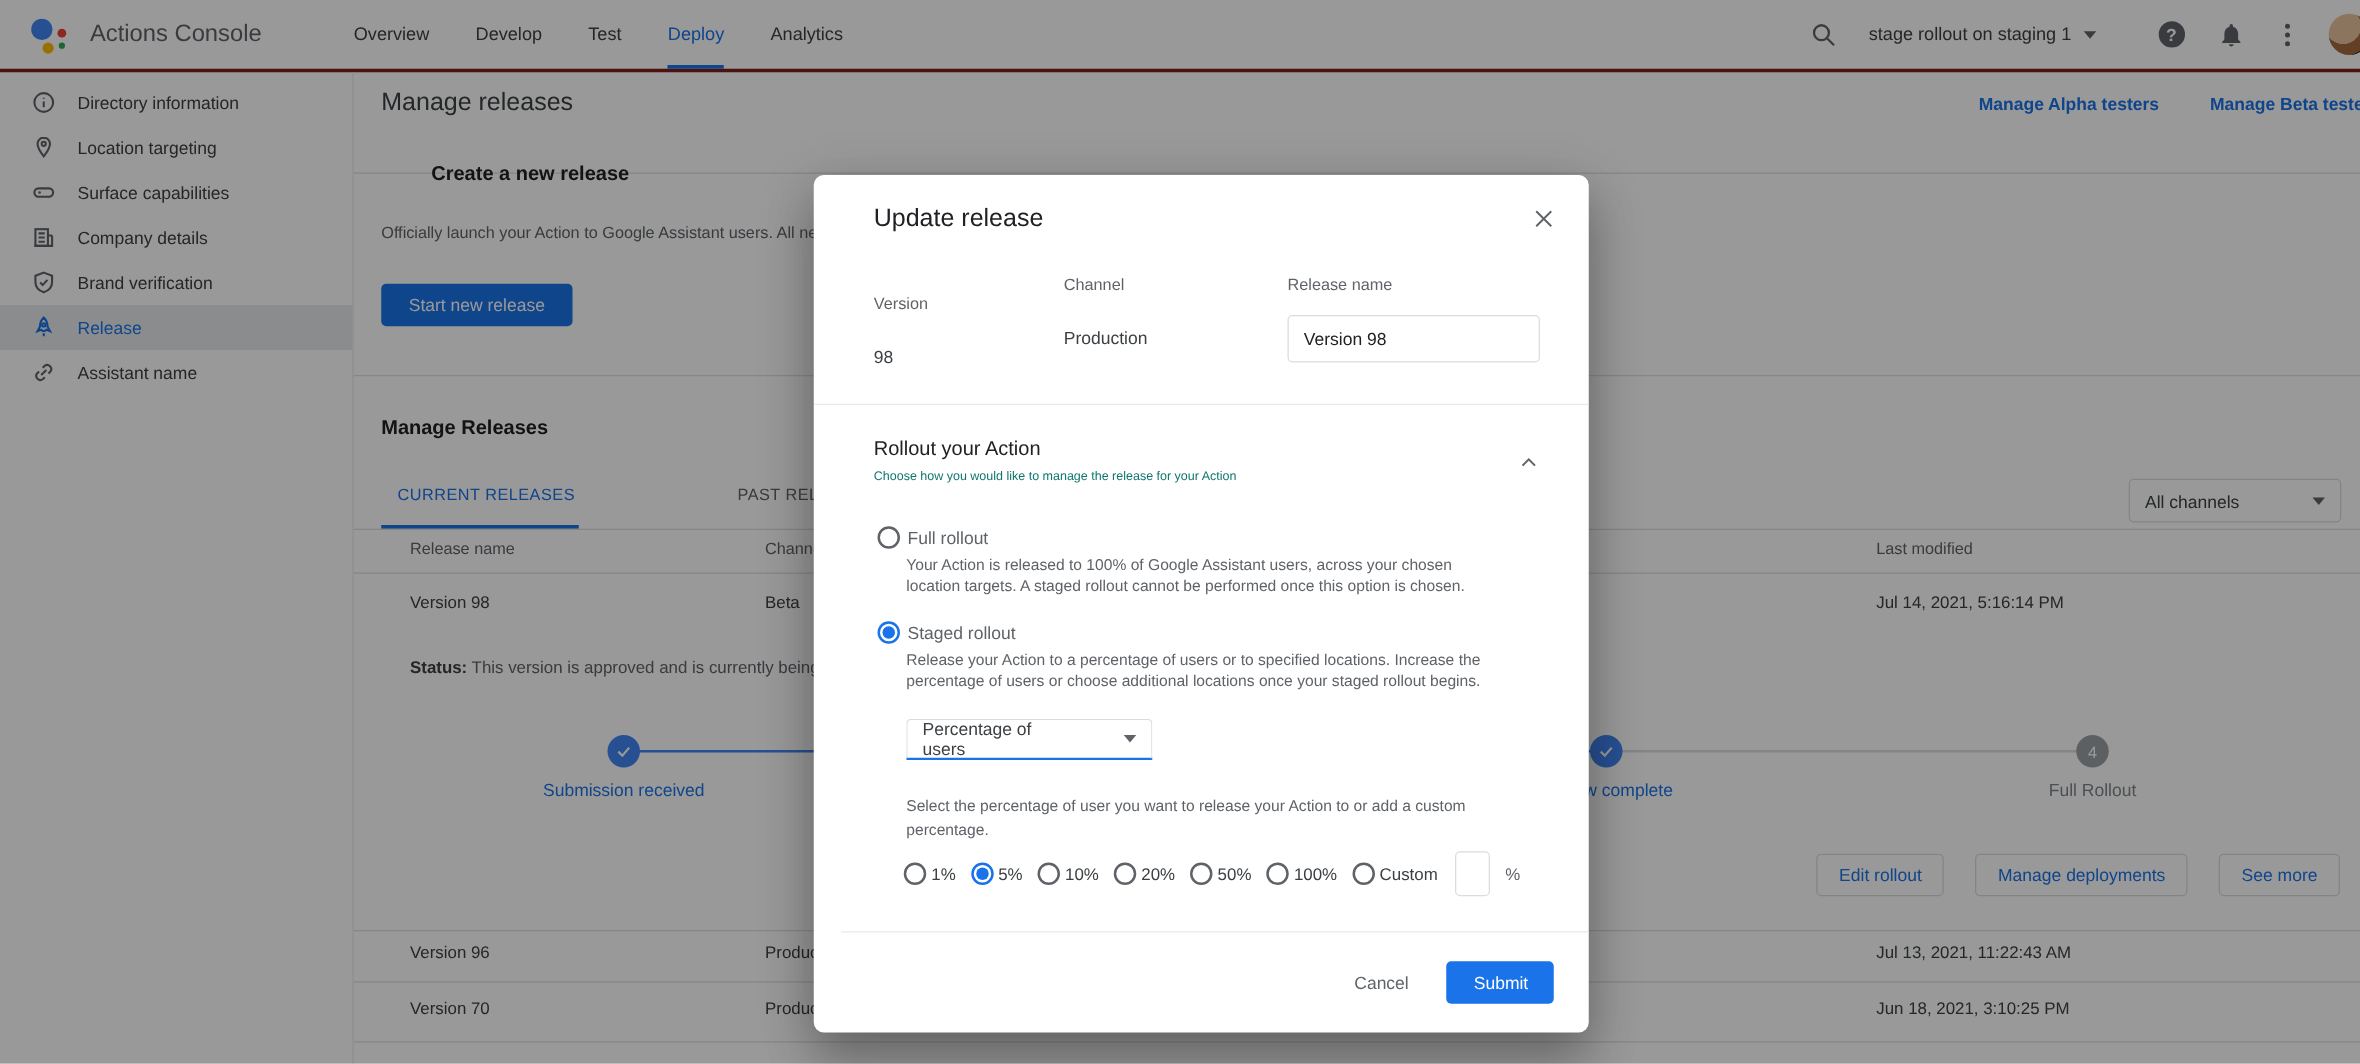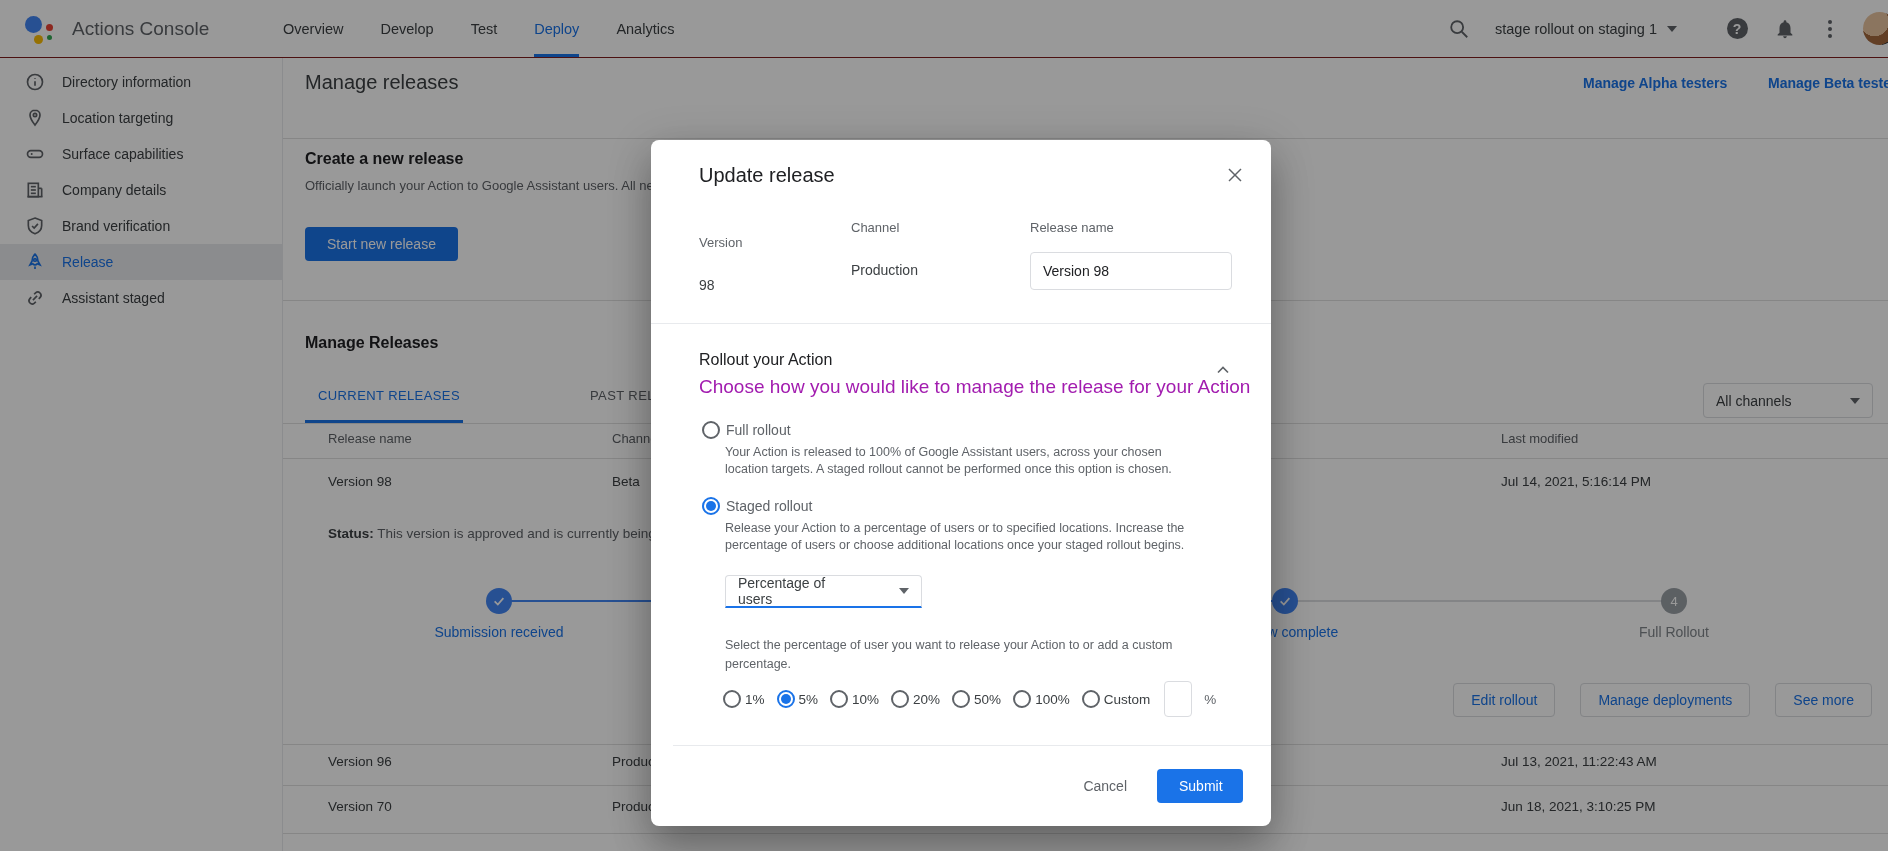--- a/index.html
+++ b/index.html
@@ -1,21 +1,21 @@
 <!DOCTYPE html>
 <html><head>
 <meta charset="utf-8">
 <style>
   * { box-sizing: border-box; margin: 0; padding: 0; }
   html,body { width:1888px; height:851px; overflow:hidden; }
   body { font-family:"Liberation Sans", sans-serif; background:#fff; color:#3c4043; position:relative; }
 
   
   .topbar { position:absolute; left:0; top:0; width:1888px; height:58px; background:#fff;
-            border-bottom:1px solid #7f1d1d; display:flex; align-items:stretch; z-index:1; }
+            border-bottom:3px solid #7f1d1d; display:flex; align-items:stretch; z-index:1; }
   .brand { display:flex; align-items:center; padding-left:22px; width:283px; }
   .logo { position:relative; width:36px; height:36px; }
   .dot { position:absolute; border-radius:50%; }
   .dot-blue   { width:17px; height:17px; background:#4285f4; left:3px; top:5px; }
   .dot-red    { width:7px;  height:7px;  background:#ea4335; left:24px; top:13px; }
   .dot-yellow { width:9px;  height:9px;  background:#fbbc04; left:12px; top:24px; }
   .dot-green  { width:5px;  height:5px;  background:#34a853; left:25px; top:24px; }
   .brand-title { font-size:19px; color:#5f6368; margin-left:14px; white-space:nowrap; }
 
   .nav { display:flex; gap:37px; align-items:stretch; }
@@ -96,21 +96,21 @@
                  display:flex; align-items:center; justify-content:center; }
   .fields { position:absolute; left:48px; top:80px; display:flex; }
   .fcol1 { width:152px;margin-top:15px; } .fcol2 { width:179px; } .fcol3 { width:210px; }
   .flabel { font-size:13px; color:#5f6368; height:16px; }
   .fvalue { margin-top:26px; font-size:14px; color:#3c4043; }
   .finput { margin-top:16px; width:202px; height:38px; border:1px solid #dadce0; border-radius:4px;
             padding:0 12px; font-size:14px; color:#202124; font-family:inherit; }
   .modal-div { position:absolute; left:0; right:0; height:1px; background:#e8eaed; }
 
   .rollout-title { position:absolute; left:48px; top:211px; font-size:16px; color:#202124; }
-  .rollout-sub { position:absolute; left:48px; top:236px; font-size:19px; color:#a21caf; }
+  .rollout-sub { position:absolute; left:48px; top:236px; font-size:10px; color:#0f766e; }
   .collapse { position:absolute; right:36px; top:218px; width:24px; height:24px; cursor:pointer;
               display:flex; align-items:center; justify-content:center; }
 
   .radio { width:18px; height:18px; border-radius:50%; border:2px solid #5f6368; background:#fff; flex:none; position:relative; }
   .radio.sel { border-color:#1a73e8; }
   .radio.sel::after { content:""; position:absolute; left:2px; top:2px; width:10px; height:10px;
                       border-radius:50%; background:#1a73e8; }
 
   .opt { position:absolute; left:51px; display:flex; align-items:center; gap:6px; cursor:pointer; }
   .opt-label { font-size:14px; color:#5f6368; }
@@ -229,31 +229,31 @@
         <line x1="12" y1="17.5" x2="12" y2="20.5"></line>
       </svg>
     <span>Release</span>
   </div>
   <div class="side-item">
     <svg width="20" height="20" viewBox="0 0 24 24" fill="none" stroke-width="2">
         <path d="M9.5 14.5l5-5"></path>
         <path d="M11 7.5l1.7-1.7a3.9 3.9 0 0 1 5.5 5.5L16.5 13"></path>
         <path d="M13 16.5l-1.7 1.7a3.9 3.9 0 0 1-5.5-5.5L7.5 11"></path>
       </svg>
-    <span>Assistant staged</span>
+    <span>Assistant name</span>
   </div>
 </aside>
 
 <main class="content">
   <div class="abs page-title">Manage releases</div>
   <div class="abs page-link" style="left:1300px;">Manage Alpha testers</div>
   <div class="abs page-link" style="left:1485px;">Manage Beta testers</div>
   <div class="hline" style="top:80px;"></div>
 
-  <div class="abs sec-title" style="top:92px;">Create a new release</div>
+  <div class="abs sec-title" style="top:73px;margin-left:40px;">Create a new release</div>
   <div class="abs create-desc">Officially launch your Action to Google Assistant users. All ne</div>
   <button class="abs btn-primary" style="left:22px; top:169px;">Start new release</button>
   <div class="hline" style="top:242px;"></div>
 
   <div class="abs sec-title" style="top:276px;">Manage Releases</div>
   <div class="tab active" style="left:35px;">CURRENT RELEASES</div>
   <div class="tab" style="left:307px;">PAST RELEASES</div>
   <div class="tab-underline"></div>
   <div class="hline" style="top:365px;"></div>
   <div class="select-box" style="left:1420px; top:325px; width:170px; height:35px;">

